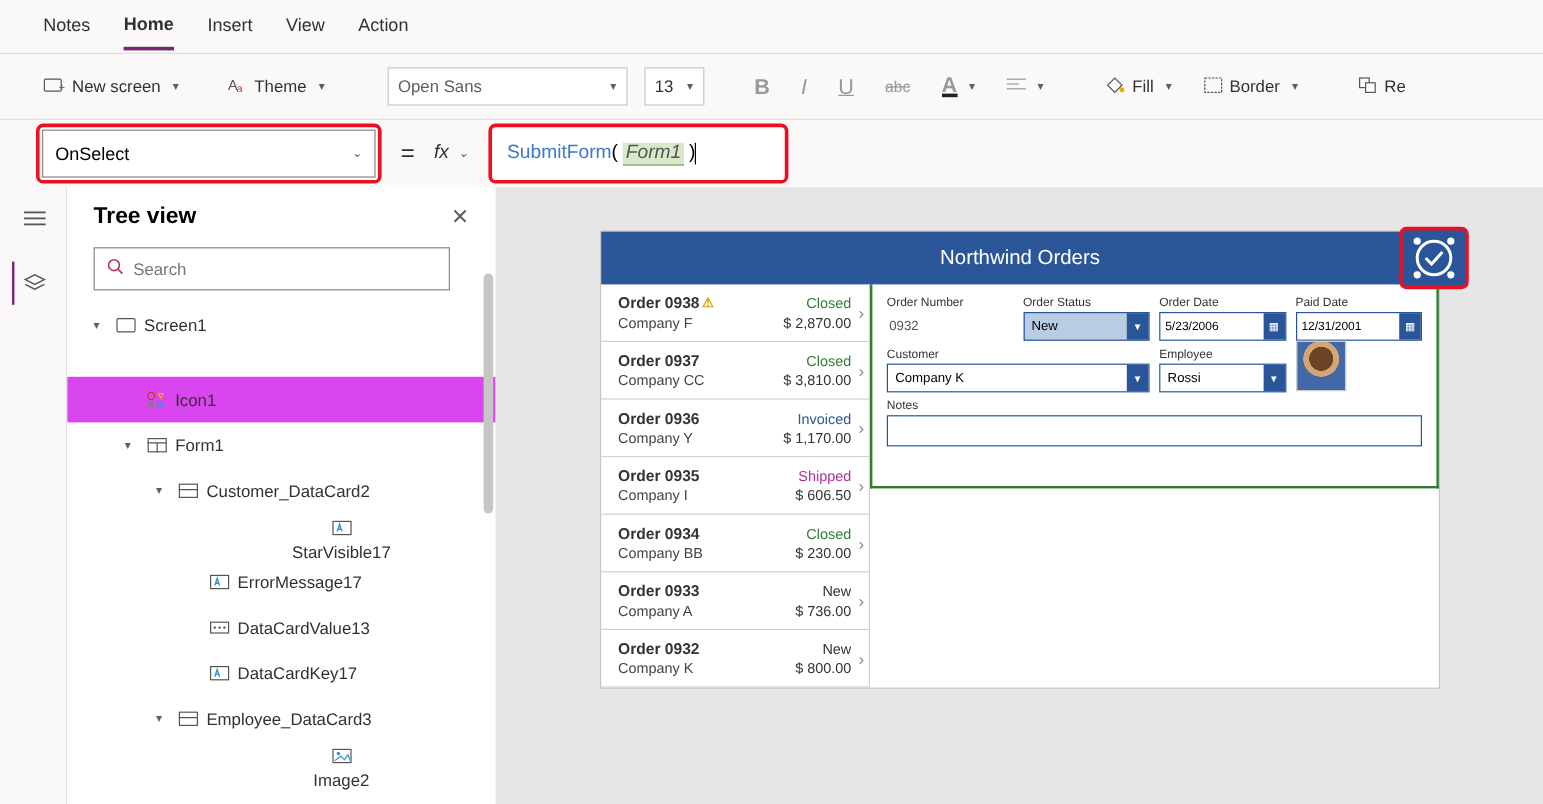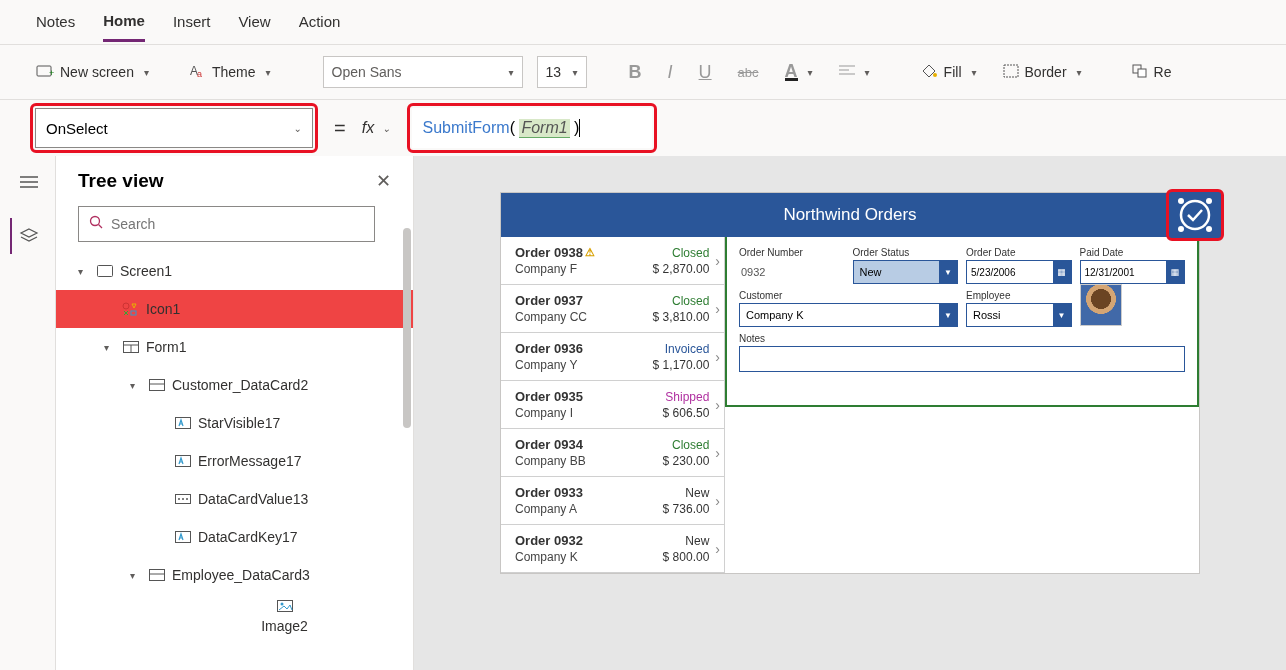--- a/index.html
+++ b/index.html
@@ -41,21 +41,21 @@
 
 
 .treepanel { width: 358px; border-right:1px solid #e1dfdd; background:#fff; display:flex; flex-direction:column; position:relative; }
 .treepanel .hdr { display:flex; align-items:center; justify-content:space-between; padding: 14px 22px 10px 22px; }
 .treepanel .hdr h2 { font-size:19px; font-weight:600; }
 .treepanel .hdr .close { font-size:18px; color:#605e5c; cursor:pointer; }
 .search-box { margin: 4px 38px 10px 22px; height:36px; border:1px solid #8a8886; display:flex; align-items:center; padding:0 10px; gap:8px; }
 .search-box input { border:none; outline:none; flex:1; font-size:14px; color:#605e5c; }
 .tree { flex:1; overflow:auto; padding-bottom: 10px; }
 .tree-row { display:flex; align-items:center; height:38px; font-size:14px; color:#323130; cursor:pointer; padding-left: 22px; gap:6px; }
-.tree-row.selected { background:#ef4444; }
+.tree-row.selected { background:#d946ef;margin-top:24px; }
 .tree-row .tri { width:12px; font-size:10px; color:#605e5c; }
 .tree-row .ic { width:18px; display:flex; justify-content:center; color:#555;}
 .scroll-thumb { position:absolute; right:2px; top:72px; width:8px; height:200px; background:#c8c6c4; border-radius:4px; }
 
 
 .canvas { flex:1; background:#e6e6e6; padding: 36px 0 0 86px; position:relative; }
 .app-frame { width: 700px; background:#fff; border:1px solid #c8c6c4; }
 .app-header { background:#2a5699; color:#fff; height:44px; display:flex; align-items:center; justify-content:center; font-weight:400; font-size:17px; position:relative; }
 .check-icon-box { position:absolute; right:-25px; top:-4px; width:58px; height:52px; border:3px solid #e81123; border-radius:6px; display:flex; align-items:center; justify-content:center; background:#2a5699;}
 .check-icon-box svg { }
@@ -277,21 +277,21 @@
         <div class="tree-row" style="padding-left: 74px;">
           <span class="tri">▾</span>
     <span class="ic">
             <svg width="16" height="12">
               <rect x="0.5" y="0.5" width="15" height="11" fill="none" stroke="#555"></rect>
               <line x1="0" y1="5" x2="16" y2="5" stroke="#555"></line>
             </svg>
           </span>
     <span>Customer_DataCard2</span>
         </div>
-        <div class="tree-row" style="padding-left: 100px;">
+        <div class="tree-row" style="padding-left: 100px; flex-direction: column;">
           <span class="tri"></span>
     <span class="ic">
             <svg width="16" height="12">
               <rect x="0.5" y="0.5" width="15" height="11" fill="none" stroke="#555"></rect>
               <path d="M4 9 L6 3 L8 9 M5 7 L7 7" fill="none" stroke="#39c" stroke-width="1.2"></path>
             </svg>
           </span>
     <span>StarVisible17</span>
         </div>
         <div class="tree-row" style="padding-left: 100px;">

